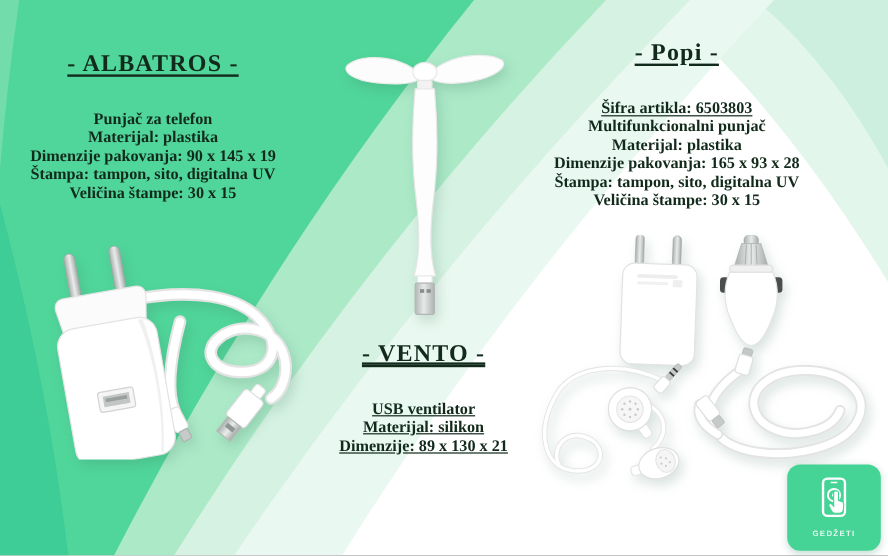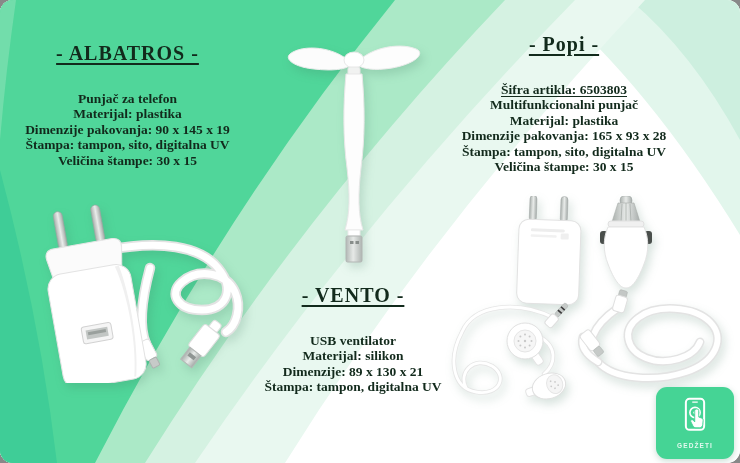--- a/index.html
+++ b/index.html
@@ -1,18 +1,18 @@
 <!DOCTYPE html>
 <html><head>
 <meta charset="utf-8">
 <style>
   html,body{margin:0;padding:0;background:#888;}
   .stage{
     position:relative;width:740px;height:463px;overflow:hidden;
-    background:#ffffff;font-family:"Liberation Serif",serif;border-radius:13px;
+    background:#ffffff;font-family:"Liberation Serif",serif;
   }
   .bg{position:absolute;left:0;top:0;width:740px;height:463px;}
   .pblock{
     position:absolute;text-align:center;color:#122a1c;font-weight:700;
   }
   .ptitle{
     font-size:20px;letter-spacing:1px;margin:0 0 26px 0;
     text-decoration:underline;text-decoration-thickness:1.6px;text-underline-offset:3px;
   }
   .pcode{
@@ -63,26 +63,25 @@
   <div class="pblock" style="left:440px;top:33px;width:248px;">
     <h2 class="ptitle">- Popi -</h2>
     <div class="pcode">Šifra artikla: 6503803</div>
     <div class="pline">Multifunkcionalni punjač</div>
     <div class="pline">Materijal: plastika</div>
     <div class="pline">Dimenzije pakovanja: 165 x 93 x 28</div>
     <div class="pline">Štampa: tampon, sito, digitalna UV</div>
     <div class="pline">Veličina štampe: 30 x 15</div>
   </div>
 
-  <div class="pblock" style="left:238px;top:284px;width:230px;">
+  <div class="pblock" style="left:238px;top:284px;width:230px;text-decoration:underline;">
     <h2 class="ptitle">- VENTO -</h2>
     <div class="pline">USB ventilator</div>
     <div class="pline">Materijal: silikon</div>
     <div class="pline">Dimenzije: 89 x 130 x 21</div>
-    <div class="pline">Štampa: tampon, digitalna UV</div>
   </div>
 
   <svg class="product" style="left:284px;top:44px;" width="140" height="224" viewBox="0 0 140 224">
     <defs>
       <linearGradient id="metal1" x1="0" y1="0" x2="1" y2="0">
         <stop offset="0" stop-color="#b2b8b5"></stop>
           <stop offset=".45" stop-color="#e6e9e7"></stop>
           <stop offset="1" stop-color="#aeb4b1"></stop>
       </linearGradient>
     </defs>

